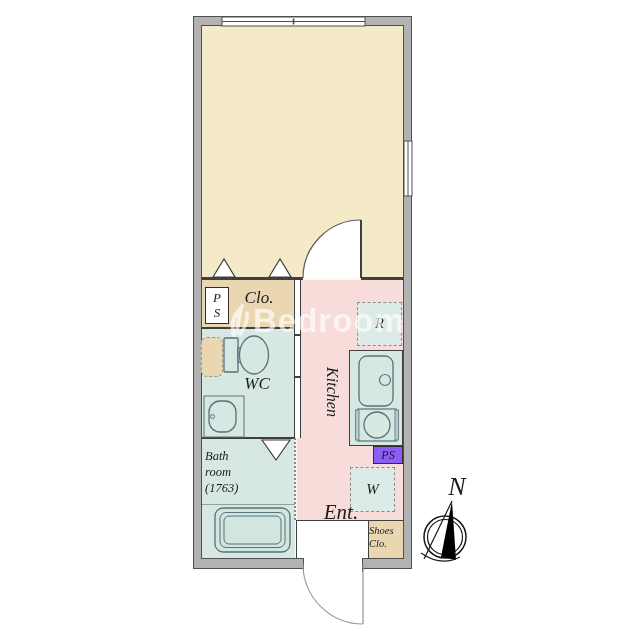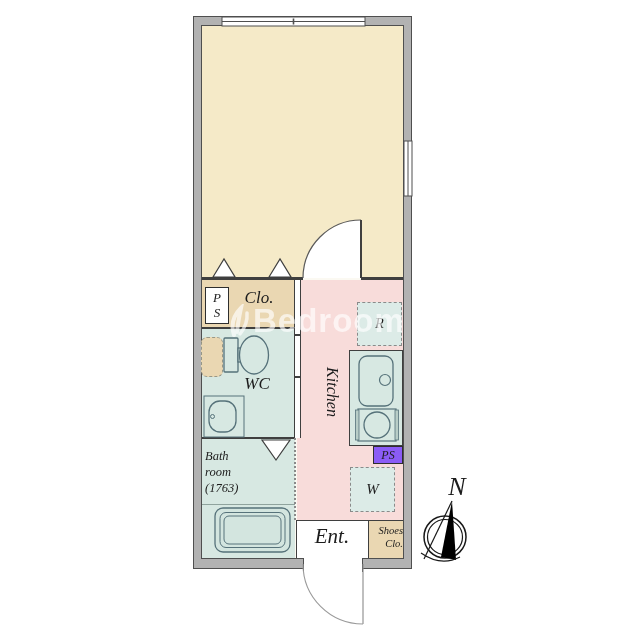--- a/index.html
+++ b/index.html
@@ -37,21 +37,21 @@
   #ps-bottom-box{left:373px;top:446px;width:30px;height:18px;background:#8b5cf6;border:1.5px solid #2e2e2e;box-sizing:border-box;font-size:12px;}
   #w-box{left:350px;top:467px;width:45px;height:45px;background:#dcebe7;border:1.5px dashed #8a8a8a;box-sizing:border-box;font-size:15px;}
   
   #ent-opening{left:303px;top:558px;width:60px;height:14px;background:#ffffff;border-left:1px solid #4f4f4f;border-right:1px solid #4f4f4f;box-sizing:border-box;}
   
   #bedroom-label{left:202px;top:115px;width:201px;font-size:21px;line-height:1.35;}
   #clo-label{left:228px;top:288px;width:62px;font-size:17px;}
   #wc-label{left:232px;top:374px;width:50px;height:20px;font-size:17px;}
   #bath-label{left:205px;top:448px;width:65px;font-size:12.5px;line-height:1.28;}
   #kitchen-label{left:286px;top:382px;width:92px;height:20px;font-size:16px;transform:rotate(90deg);}
-  #ent-label{left:296px;top:524px;width:72px;font-size:21px;}
+  #ent-label{left:296px;top:500px;width:72px;font-size:21px;padding-left:9px;}
   #shoes-label{left:369px;top:524px;width:34px;font-size:10.5px;line-height:1.25;}
   #compass-n{left:441px;top:473px;width:32px;height:28px;font-size:26px;}
   
   #watermark{left:226px;top:300px;width:210px;height:42px;display:flex;align-items:center;gap:3px;
              color:rgba(255,255,255,0.65);font-family:"Liberation Sans",sans-serif;
              font-weight:bold;font-size:33px;letter-spacing:1px;pointer-events:none;}
   svg.overlay{position:absolute;left:0;top:0;pointer-events:none;}
 </style>
 </head>
 <body>
@@ -172,21 +172,21 @@
   </div>
   <div class="abs lbl" id="clo-label" style="text-align:center;">Clo.</div>
   <div class="abs lbl center" id="wc-label">WC</div>
   <div class="abs lbl" id="bath-label" style="">
     <div>Bath</div>
     <div>room</div>
     <div>(1763)</div>
   </div>
   <div class="abs lbl center" id="kitchen-label">Kitchen</div>
   <div class="abs lbl" id="ent-label" style="text-align:center;">Ent.</div>
-  <div class="abs lbl" id="shoes-label" style="text-align:right;">
+  <div class="abs lbl" id="shoes-label" style="text-align:left;">
     <div>Shoes</div>
     <div>Clo.</div>
   </div>
   <div class="abs lbl center" id="compass-n">N</div>
 
   <div class="abs" id="watermark">
     <svg width="24" height="34" viewBox="0 0 24 34">
       <path d="M8,31 Q3,16 15,4 Q12,18 11,28" fill="none" stroke="rgba(255,255,255,0.65)" stroke-width="4" stroke-linecap="round"></path>
       <path d="M14,30 Q22,20 21,9" fill="none" stroke="rgba(255,255,255,0.65)" stroke-width="3.5" stroke-linecap="round"></path>
     </svg>

